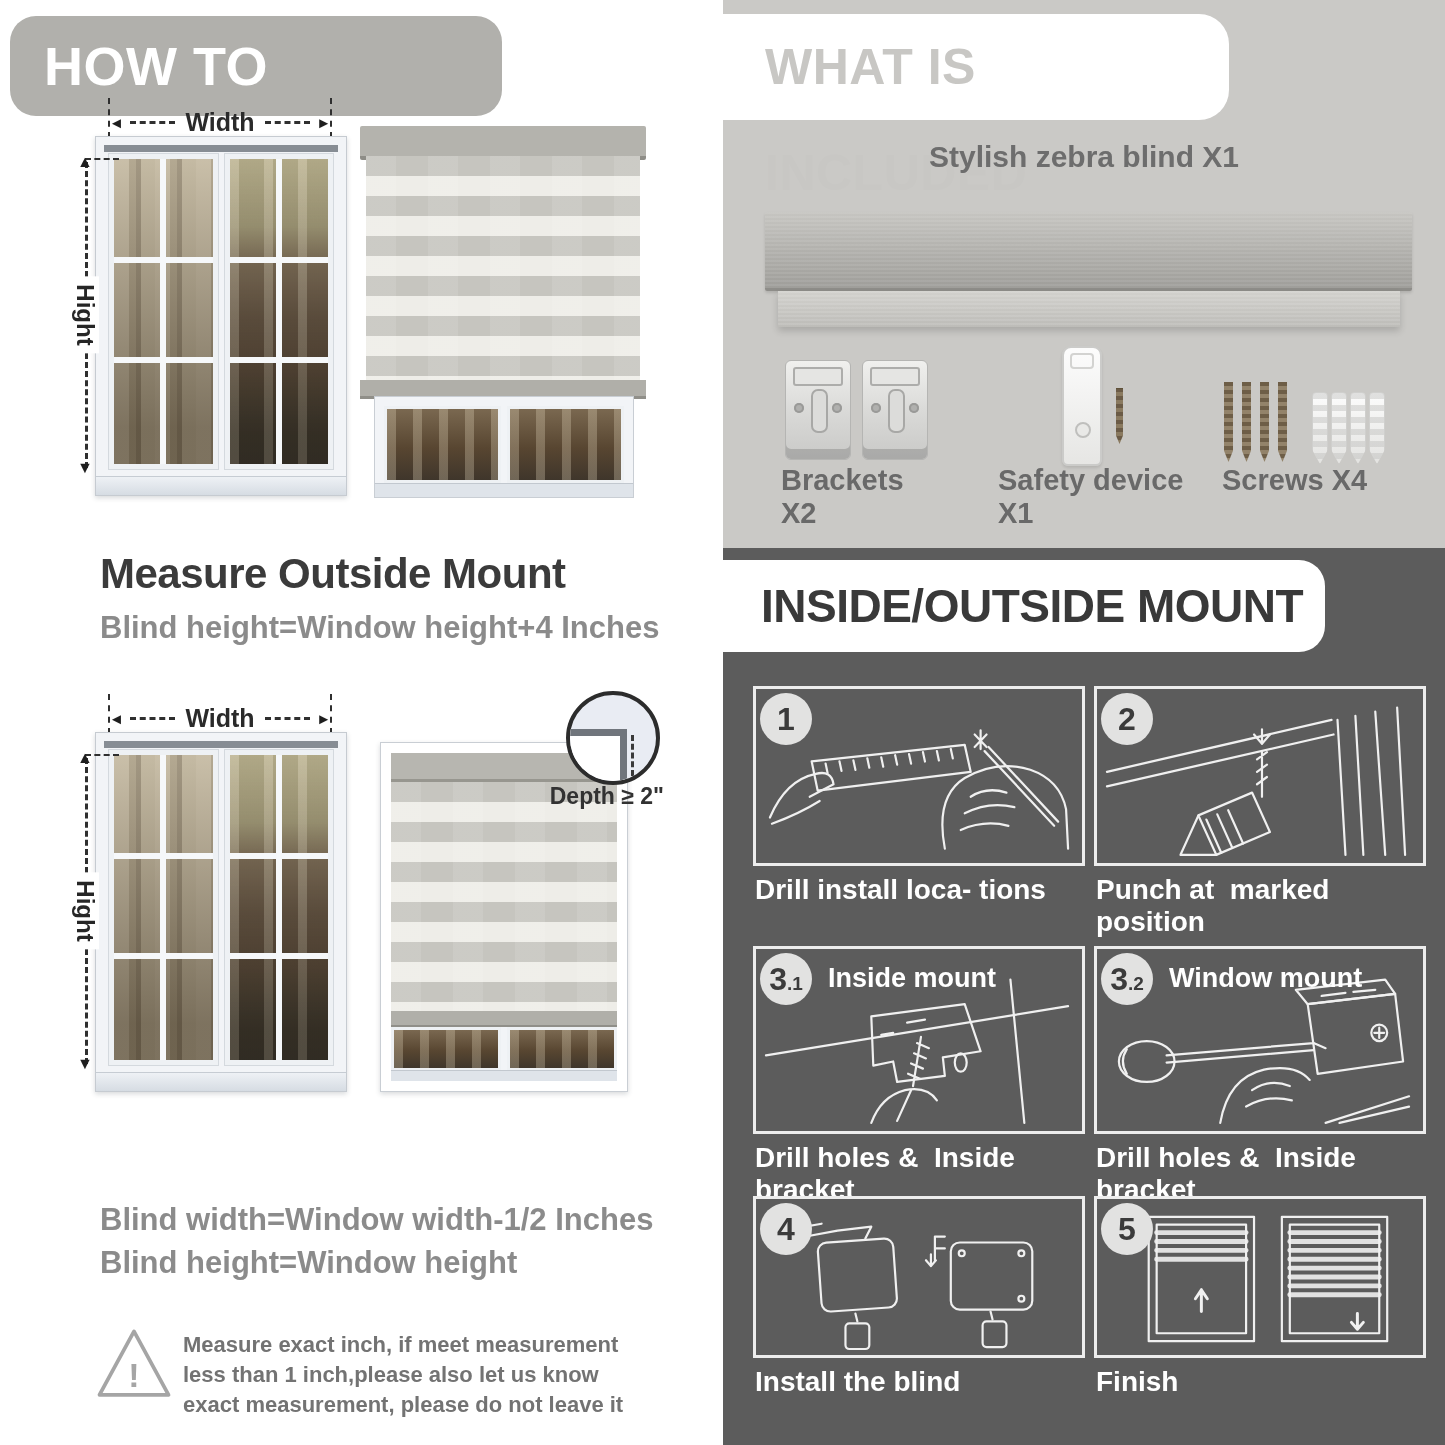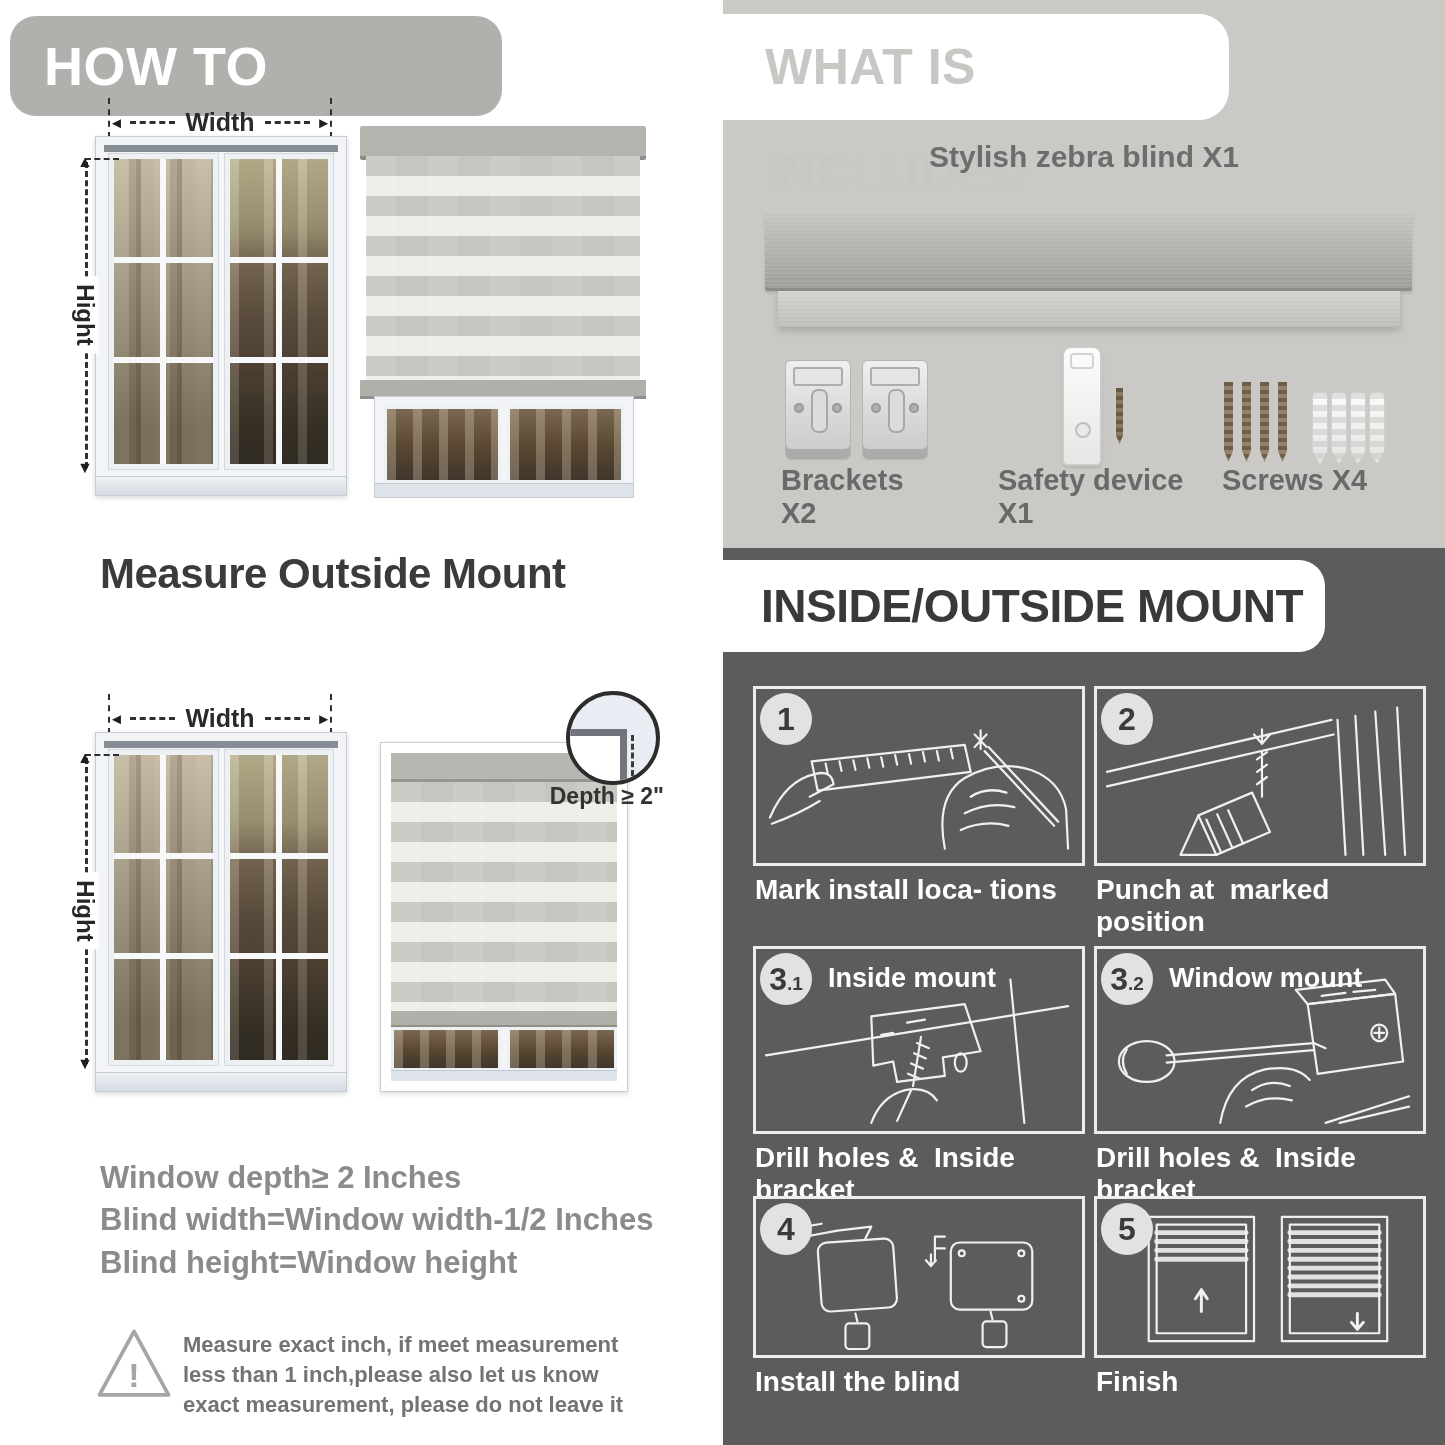--- a/index.html
+++ b/index.html
@@ -181,20 +181,21 @@
       <div class="mglass">
           <div class="mg"></div>
           <div class="mpost"></div>
           <div class="mg"></div>
         </div>
       <div class="msill"></div>
     </div>
   </div>
 
   <div class="abs sec-title" style="left:100px;top:506px;margin-top:44px;">Measure Outside Mount</div>
+  <div class="abs sec-line" style="left:100px;top:610px;">Blind height=Window height+4 Inches</div>
 
   <div class="abs wanno" style="left:95px;top:694px;">
     <div class="tick" style="left:13px;"></div>
     <div class="tick" style="right:13px;"></div>
     <div class="row">
       <span class="ah">◄</span>
       <span class="dash"></span>
       <span class="lbl">Width</span>
       <span class="dash"></span>
       <span class="ah">►</span>
@@ -240,21 +241,20 @@
       <div class="b2-sill"></div>
     </div>
   </div>
 
   <div class="abs mag">
     <div class="m-white"></div>
     <div class="m-dash"></div>
   </div>
   <div class="abs depth-lbl">Depth ≥ 2"</div>
 
-  <div class="abs sec-line" style="left:100px;top:1160px;">Window depth≥ 2 Inches</div>
   <div class="abs sec-line" style="left:100px;top:1202px;">Blind width=Window width-1/2 Inches</div>
   <div class="abs sec-line" style="left:100px;top:1245px;">Blind height=Window height</div>
 
   <div class="abs warn-tri">
     <svg width="84" height="84" viewBox="0 0 90 90">
       <path d="M45 10 L82 78 L8 78 Z" fill="none" stroke="#a5a5a5" stroke-width="4" stroke-linejoin="round"></path>
     </svg>
     <span style="position:absolute;left:0;right:0;top:34px;text-align:center;font-size:34px;font-weight:700;color:#a5a5a5;">!</span>
   </div>
   <div class="abs warn-txt">Measure exact inch, if meet measurement less than 1 inch,please also let us know exact measurement, please do not leave it</div>
@@ -312,21 +312,21 @@
     <svg class="art" viewBox="0 0 320 160" preserveAspectRatio="none" fill="none" stroke="#f0f0f0" stroke-width="2.2" stroke-linecap="round" stroke-linejoin="round">
       <polygon points="52,66 206,50 212,76 58,94"></polygon>
       <path d="M66 68 l2 9 M80 66 l2 9 M94 65 l2 9 M108 63 l2 9 M122 62 l2 9 M136 60 l2 9 M150 59 l2 9 M164 57 l2 9 M178 56 l2 9 M192 54 l2 9"></path>
       <path d="M216 40 l12 12 M228 40 l-12 12 M222 36 v18"></path>
       <path d="M226 56 L296 128 M230 52 L300 124"></path>
       <path d="M10 120 Q26 84 56 78 Q72 74 74 88 Q62 94 50 100 M12 126 Q40 116 60 104"></path>
       <path d="M186 150 Q176 100 206 82 Q238 64 272 74 Q302 84 308 112 L310 150"></path>
       <path d="M212 100 Q228 90 248 96 M206 116 Q230 104 256 110 M202 132 Q226 122 250 128"></path>
     </svg>
   </div>
-  <div class="abs caption" style="left:755px;top:874px;width:330px;">Mark install loca- tions</div>
+  <div class="abs caption" style="left:755px;top:874px;width:330px;">Drill install loca- tions</div>
 
   <div class="abs step" style="left:1094px;top:686px;width:326px;height:174px;">
     <div class="badge"><span>2</span><span class="sub"></span></div>
     <svg class="art" viewBox="0 0 320 160" preserveAspectRatio="none" fill="none" stroke="#f0f0f0" stroke-width="2.2" stroke-linecap="round" stroke-linejoin="round">
       <path d="M6 76 L232 26 M6 90 L234 40"></path>
       <path d="M238 26 L246 156 M256 22 L264 156 M276 18 L286 156 M298 14 L306 156"></path>
       <path d="M162 100 V56 M157 64 l10 -7 M157 76 l10 -7 M157 88 l10 -7"></path>
       <path d="M162 49 l-8 -9 M162 49 l8 -9 M162 49 V35"></path>
       <path d="M98 118 L152 96 L170 134 L116 156 Z"></path>
       <path d="M106 122 l15 32 M117 117 l15 32 M128 113 l15 32"></path>

